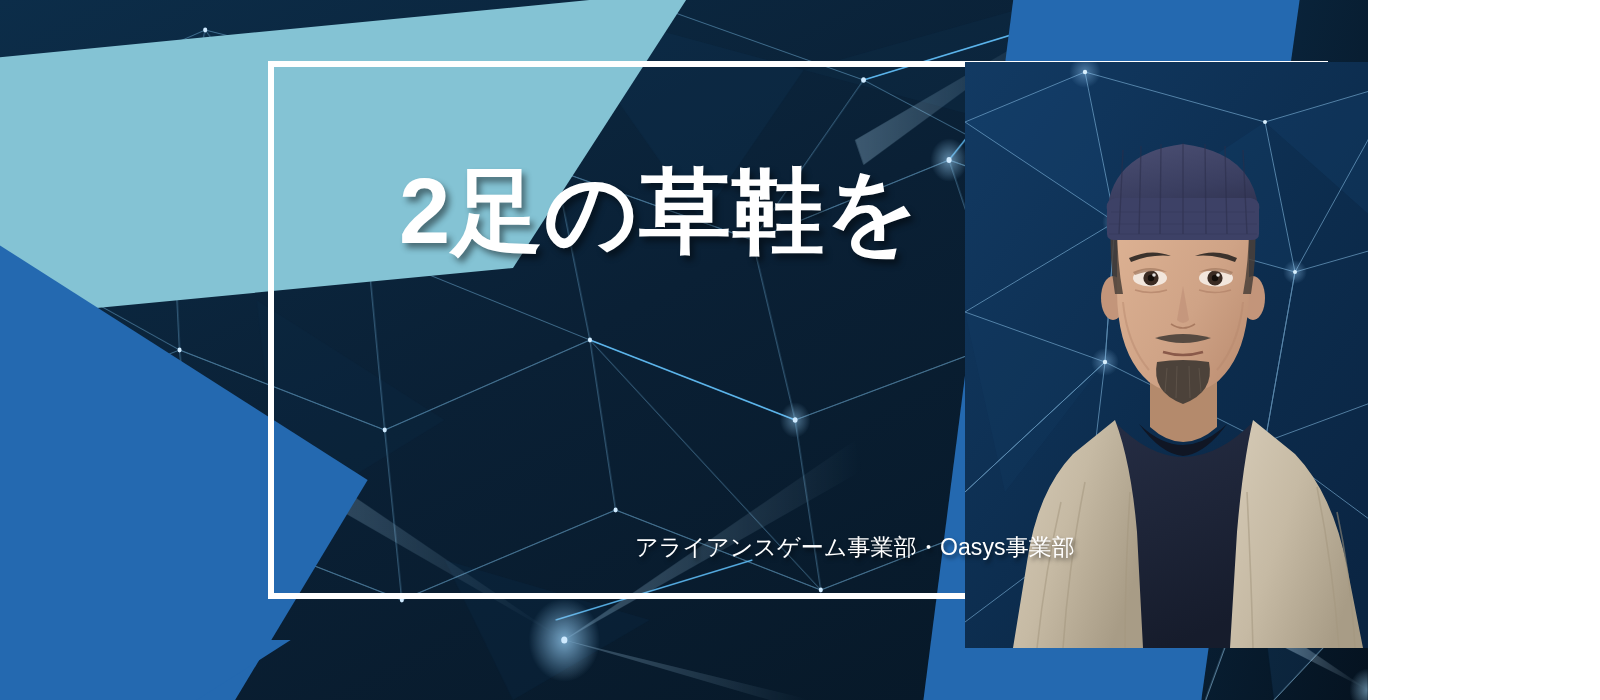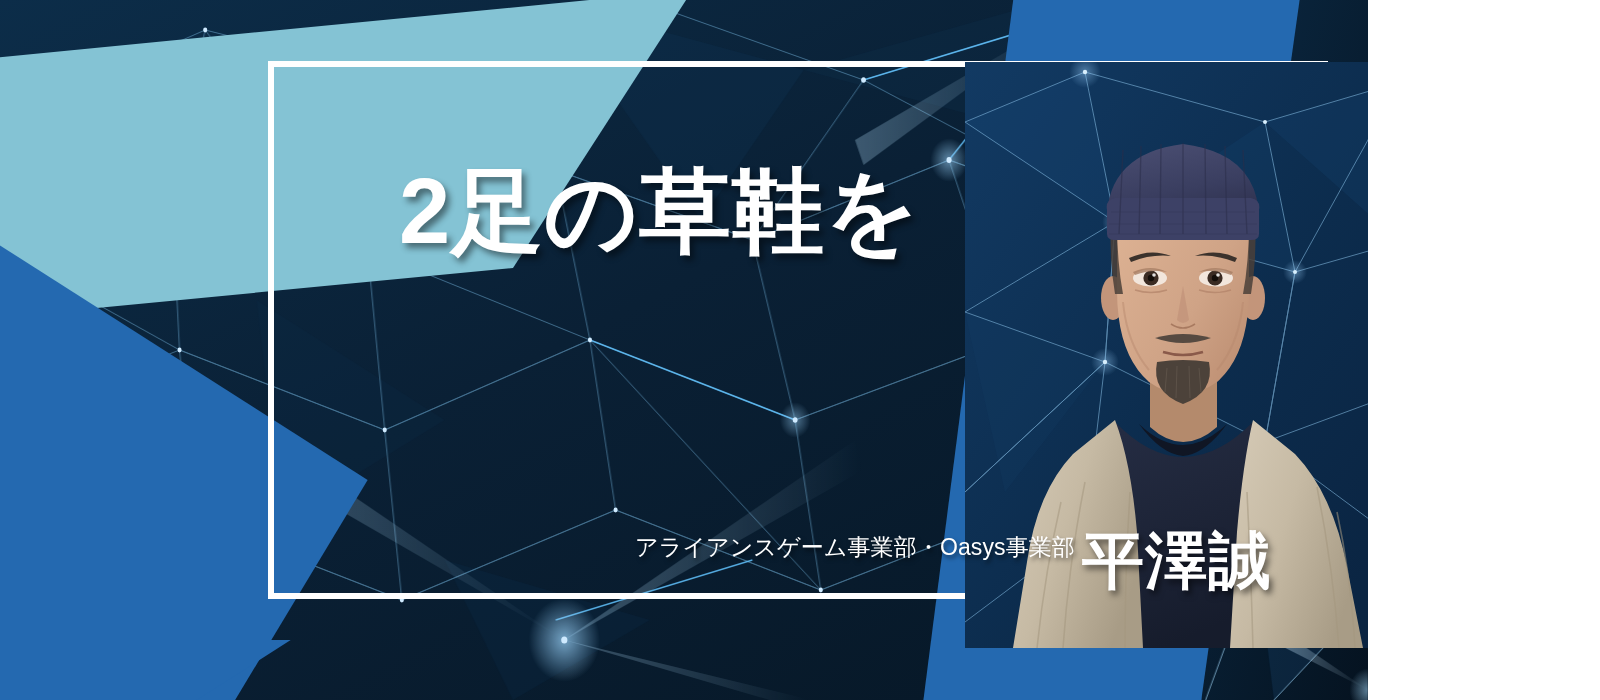--- a/index.html
+++ b/index.html
@@ -461,15 +461,14 @@
   </svg>
 
   <div class="headline">
     <span class="line">2足の草鞋を</span>
   </div>
 
   <div class="subtitle">
     <span class="line">アライアンスゲーム事業部・Oasys事業部</span>
   </div>
 
-  <div class="person-name">平澤誠</div>
 
 </div>
 
 </body></html>

